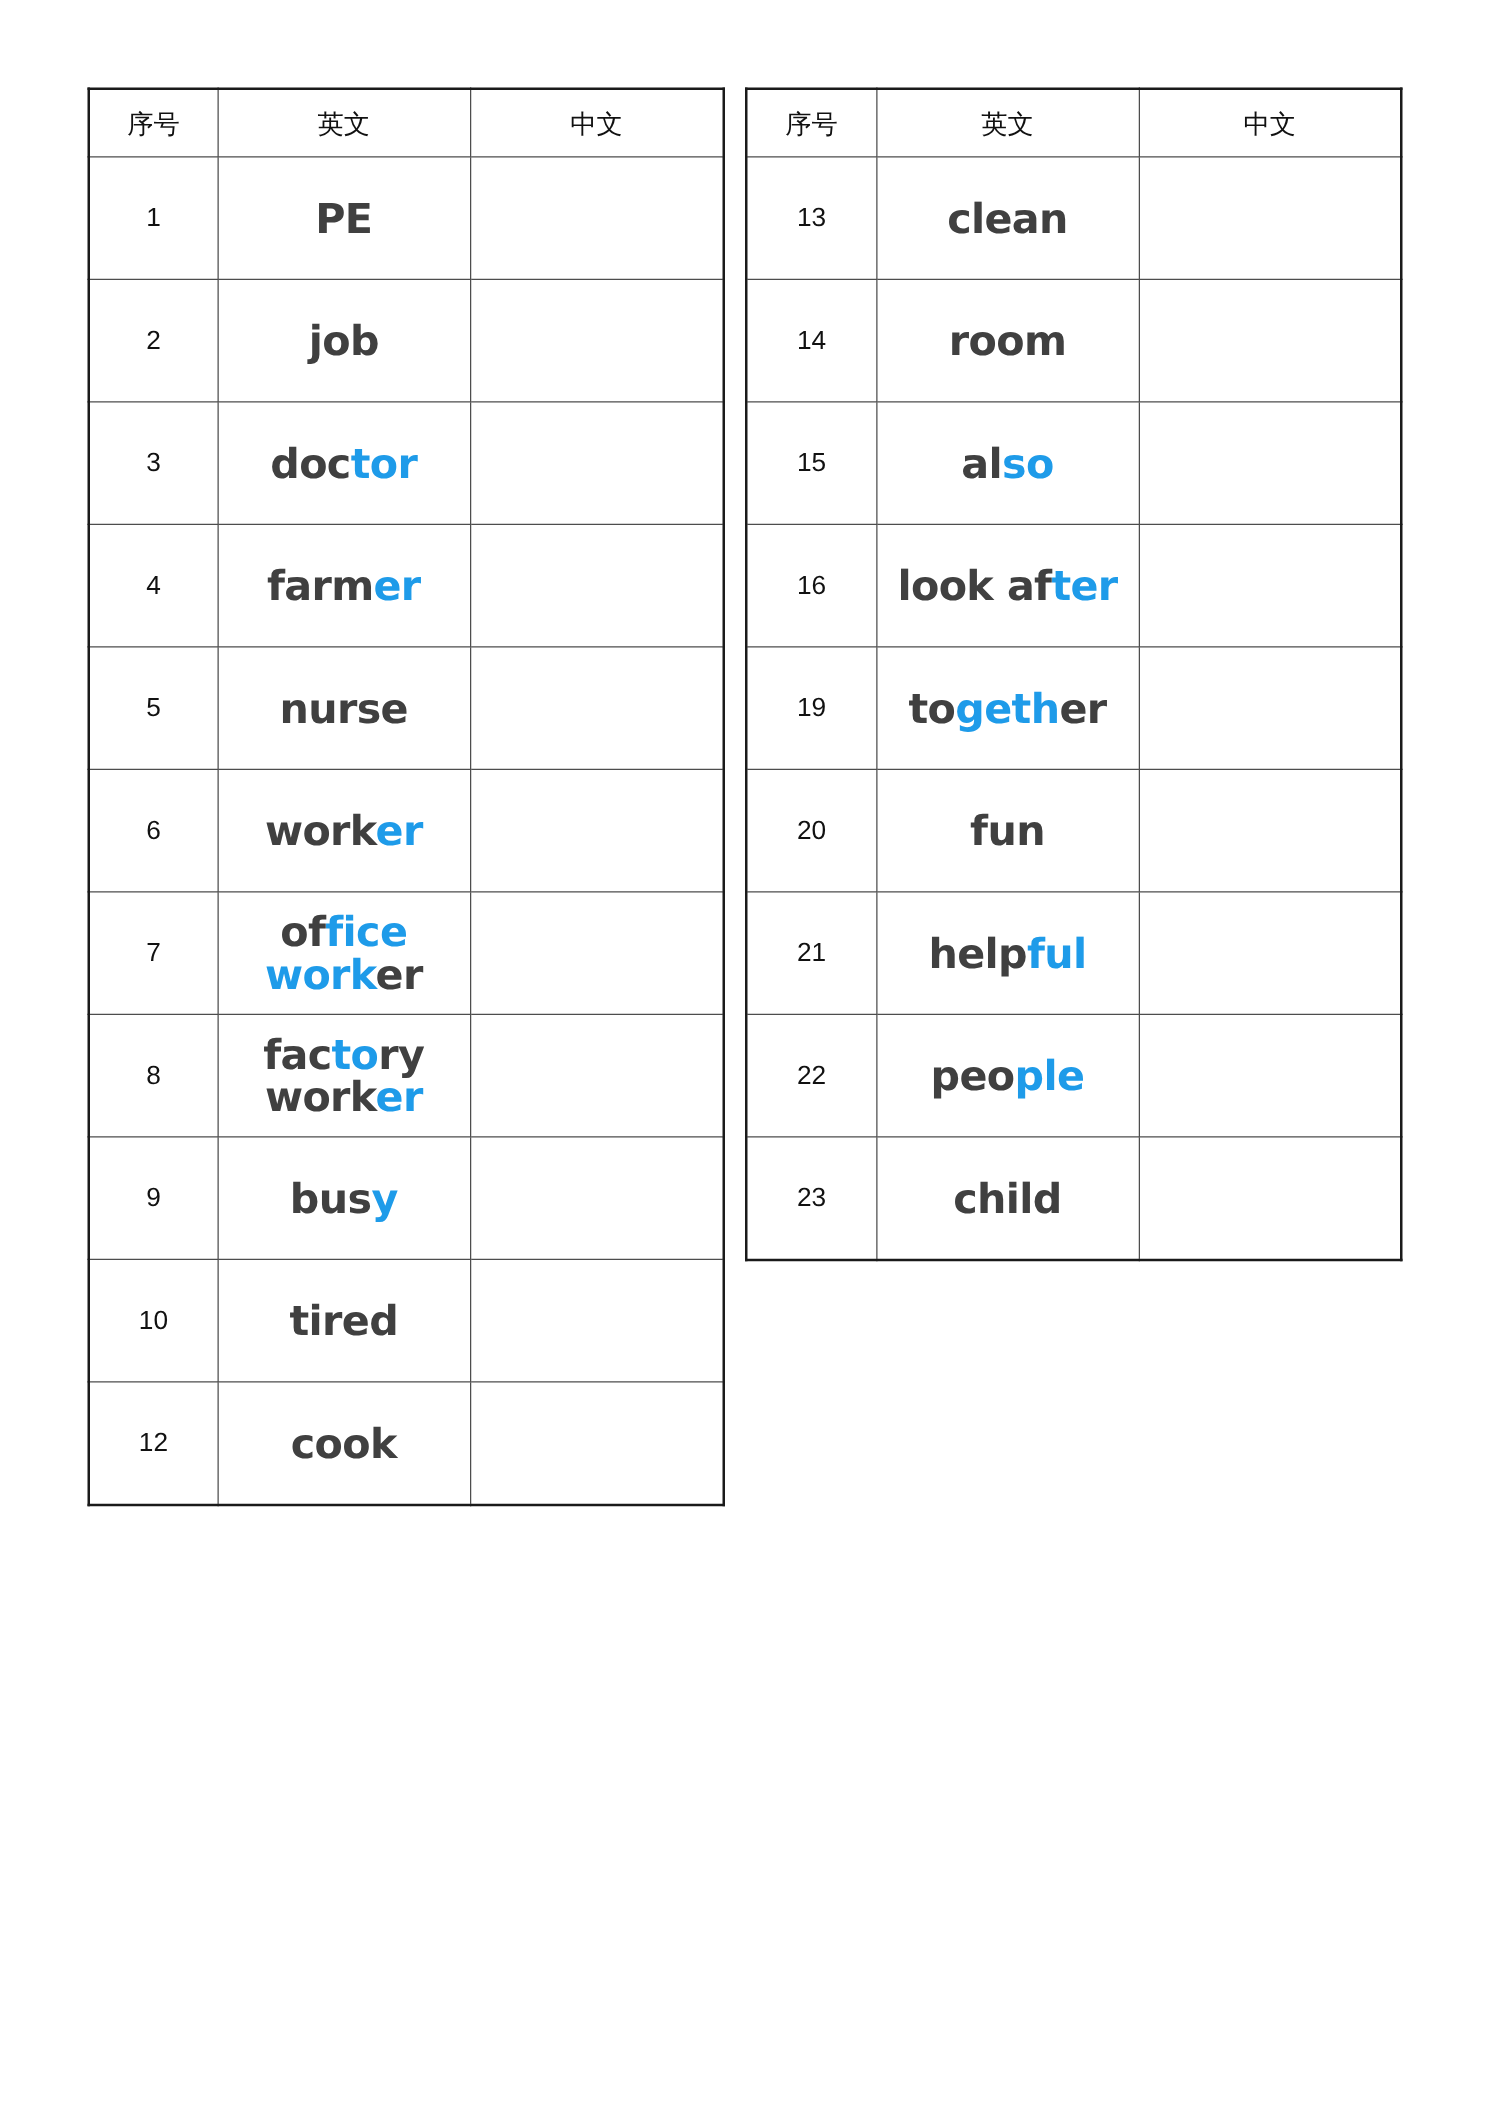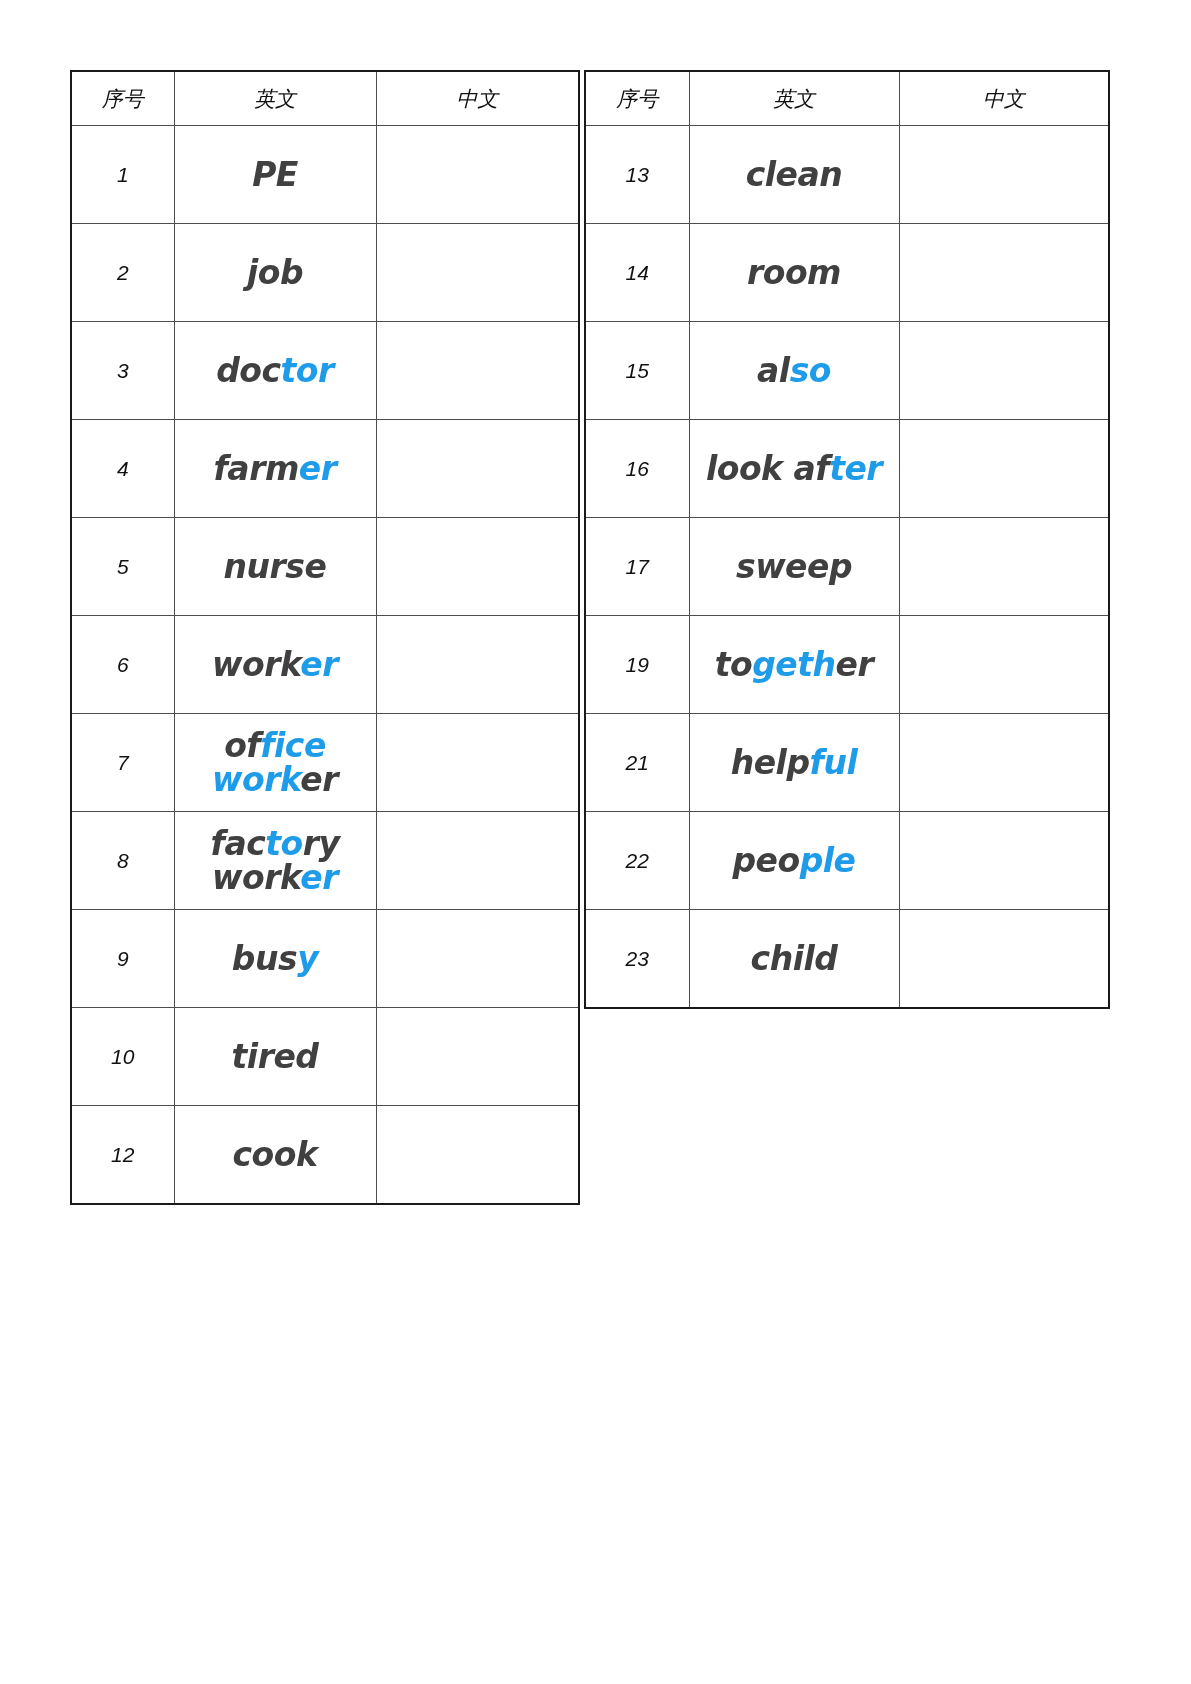--- a/index.html
+++ b/index.html
@@ -16,22 +16,21 @@
     --hl: #1e9be9;
     --grid: #4d4d4d;
     --outer: #1a1a1a;
   }
   .tables-wrap {
     position: absolute;
     top: 70px;
     left: 70px;
     display: flex;
     align-items: flex-start;
-    gap: 4px;
-    font-style: italic;
+    gap: 16px;
   }
   table.vocab {
     border-collapse: collapse;
     table-layout: fixed;
   }
   table.vocab td, table.vocab th {
     border: 1.5px solid var(--grid);
     padding: 0;
     overflow: hidden;
   }
@@ -209,30 +208,30 @@
           <td class="cn"></td>
         </tr>
         <tr>
           <td class="num">16</td>
           <td class="word">
             <div><span class="plain">look af</span><span class="hl">ter</span></div>
           </td>
           <td class="cn"></td>
         </tr>
         <tr>
-          <td class="num">17</td>
-          <td class="word">
-            <div><span class="plain">sweep</span></div>
-          </td>
-          <td class="cn"></td>
-        </tr>
-        <tr>
           <td class="num">19</td>
           <td class="word">
             <div><span class="plain">to</span><span class="hl">geth</span><span class="plain">er</span></div>
+          </td>
+          <td class="cn"></td>
+        </tr>
+        <tr>
+          <td class="num">20</td>
+          <td class="word">
+            <div><span class="plain">fun</span></div>
           </td>
           <td class="cn"></td>
         </tr>
         <tr>
           <td class="num">21</td>
           <td class="word">
             <div><span class="plain">help</span><span class="hl">ful</span></div>
           </td>
           <td class="cn"></td>
         </tr>

